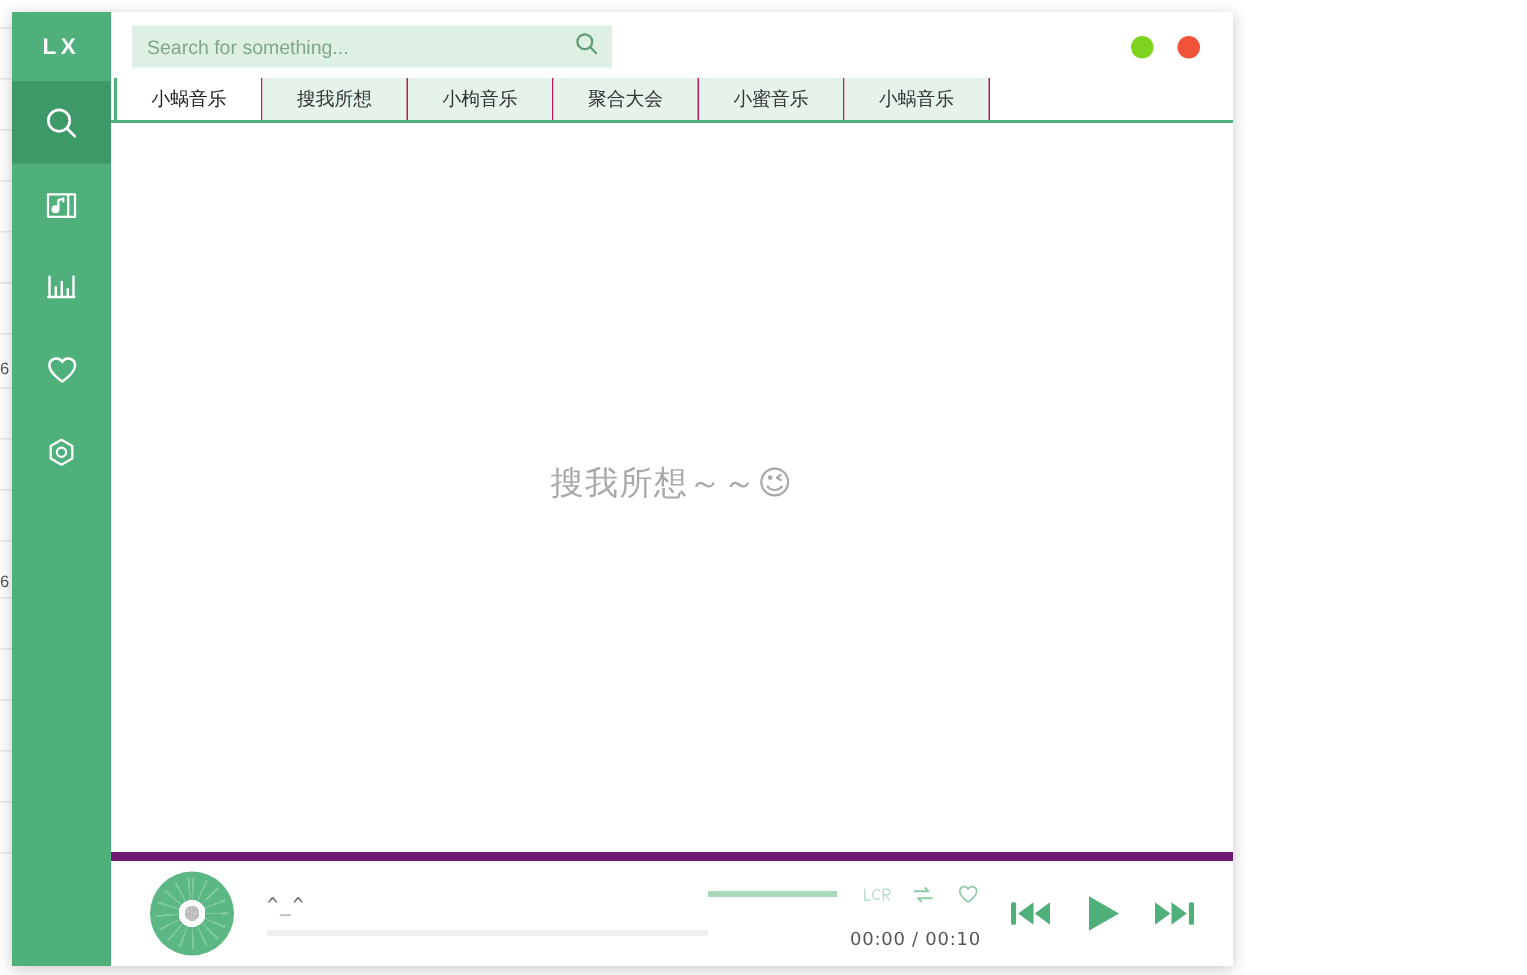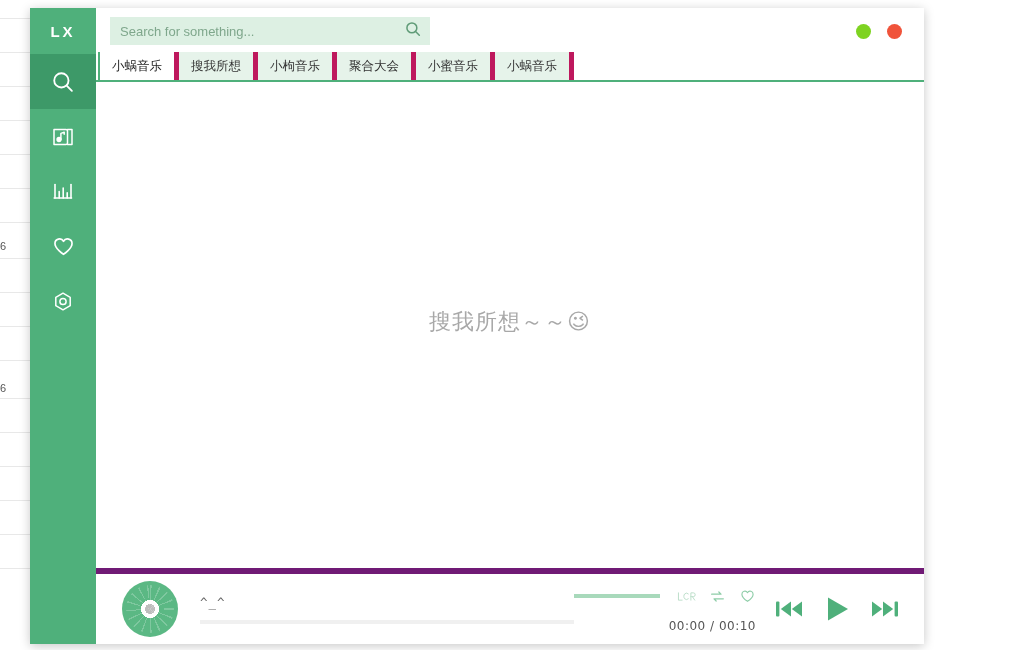--- a/index.html
+++ b/index.html
@@ -33,28 +33,27 @@
     color: #555;
     font-family: "Liberation Sans", sans-serif;
     letter-spacing: 0;
   }
 
   
   #app-window {
     position: absolute;
     left: 8px;
     top: 8px;
-    width: 894px;
+    width: 814px;
     height: 636px;
     background: #ffffff;
     box-shadow: 0 2px 10px rgba(0,0,0,0.22);
     display: flex;
     z-index: 2;
     overflow: hidden;
-    margin-left: 22px;
   }
 
   
   #sidebar {
     width: 66px;
     background: #4fb07b;
     display: flex;
     flex-direction: column;
     align-items: center;
     flex: 0 0 66px;
@@ -146,27 +145,27 @@
     height: 28px;
     flex: 0 0 28px;
     display: flex;
     align-items: flex-end;
     padding-left: 2px;
     border-bottom: 2px solid #4fb07b;
     background: #ffffff;
   }
   .tab {
     height: 28px;
-    padding: 0 12px;
+    padding: 0 23px;
     display: flex;
     align-items: center;
     font-size: 12.5px;
     color: #333333;
     background: #e6f3ea;
-    border-right: 5px solid #be185d;
+    border-right: 1px solid #be185d;
     cursor: pointer;
     white-space: nowrap;
     font-family: "DejaVu Sans", sans-serif;
   }
   .tab.active {
     background: #ffffff;
     border-left: 2px solid #4fb07b;
     color: #222222;
   }
 

